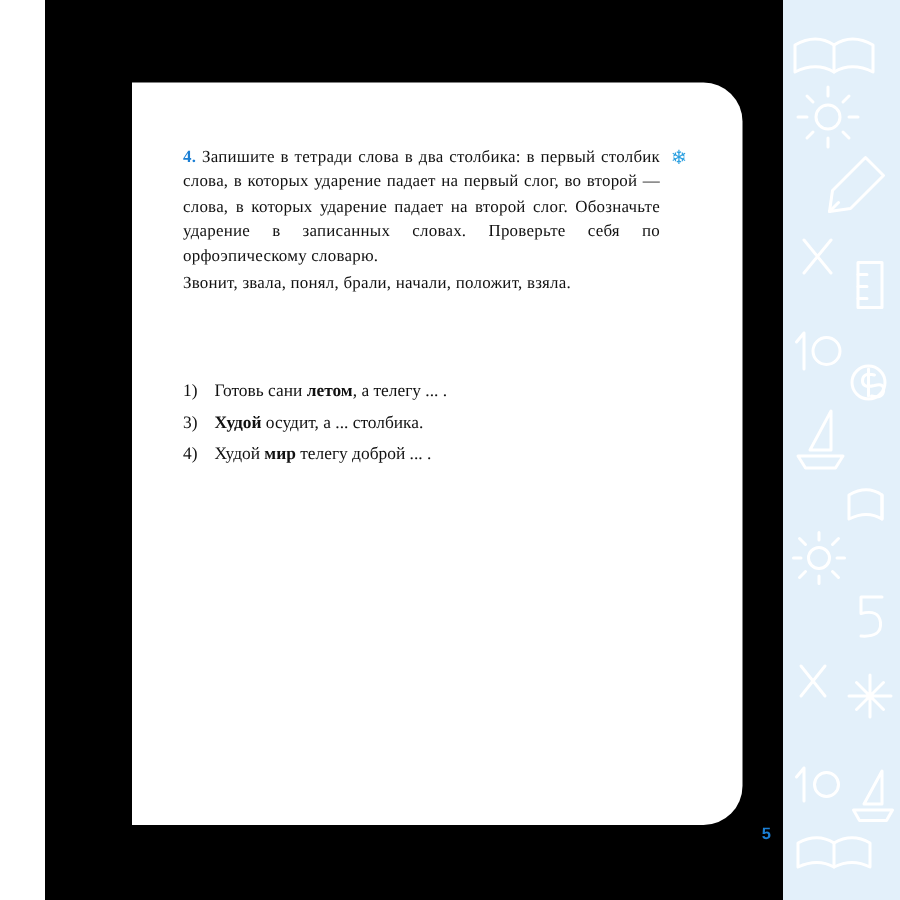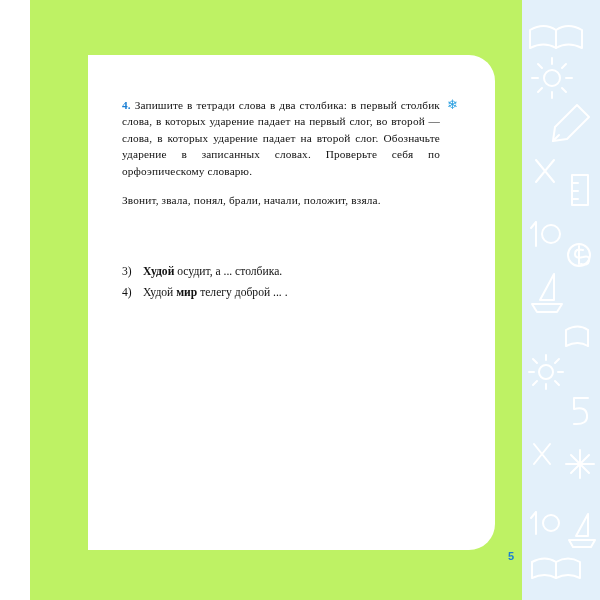--- a/index.html
+++ b/index.html
@@ -21,21 +21,21 @@
     background: #ffffff;
   }
 
   
   .sheet {
     position: absolute;
     left: 30px;
     top: 0;
     width: 570px;
     height: 600px;
-    background: #bef264;
+    background: #000000;
   }
 
   
   .band {
     position: absolute;
     right: 0;
     top: 0;
     width: 78px;
     height: 600px;
     background: #e3f0fa;
@@ -83,21 +83,21 @@
   .ptext {
     font-size: 11.3px;
     line-height: 16.4px;
     color: #111111;
     text-align: justify;
     text-justify: inter-word;
     margin: 0;
     letter-spacing: 0.15px;
   }
   .ptext.second {
-    margin-top: 13px;
+    margin-top: 2px;
   }
   .spacer-lg { height: 26px; }
 
   .snowflake {
     position: absolute;
     right: -18px;
     top: 1px;
     color: #2a9fe0;
     font-size: 13px;
     line-height: 13px;
@@ -192,20 +192,21 @@
           <p class="ptext"><span class="num">4.</span> <span>Запишите в тетради слова в два столбика: в первый столбик слова, в которых ударение падает на первый слог, во второй — слова, в которых ударение падает на второй слог. Обозначьте ударение в записанных словах. Проверьте себя по орфоэпическому словарю.</span></p>
           <span class="snowflake">❄</span>
           <p class="ptext second">Звонит, звала, понял, брали, начали, положит, взяла.</p>
         </div>
 
         <div class="spacer-lg"></div>
 
         <div class="ex">
 
           <ul class="list">
+            <li><span class="lnum">1)</span><span>Готовь сани </span><span class="bold">летом</span><span>, а телегу ... .</span></li>
             <li><span class="lnum">3)</span><span></span><span class="bold">Худой</span><span> осудит, а ... столбика.</span></li>
             <li><span class="lnum">4)</span><span>Худой </span><span class="bold">мир</span><span> телегу доброй ... .</span></li>
           </ul>
         </div>
 
       </div>
     </div>
 
     <div class="pagenum">5</div>
 

